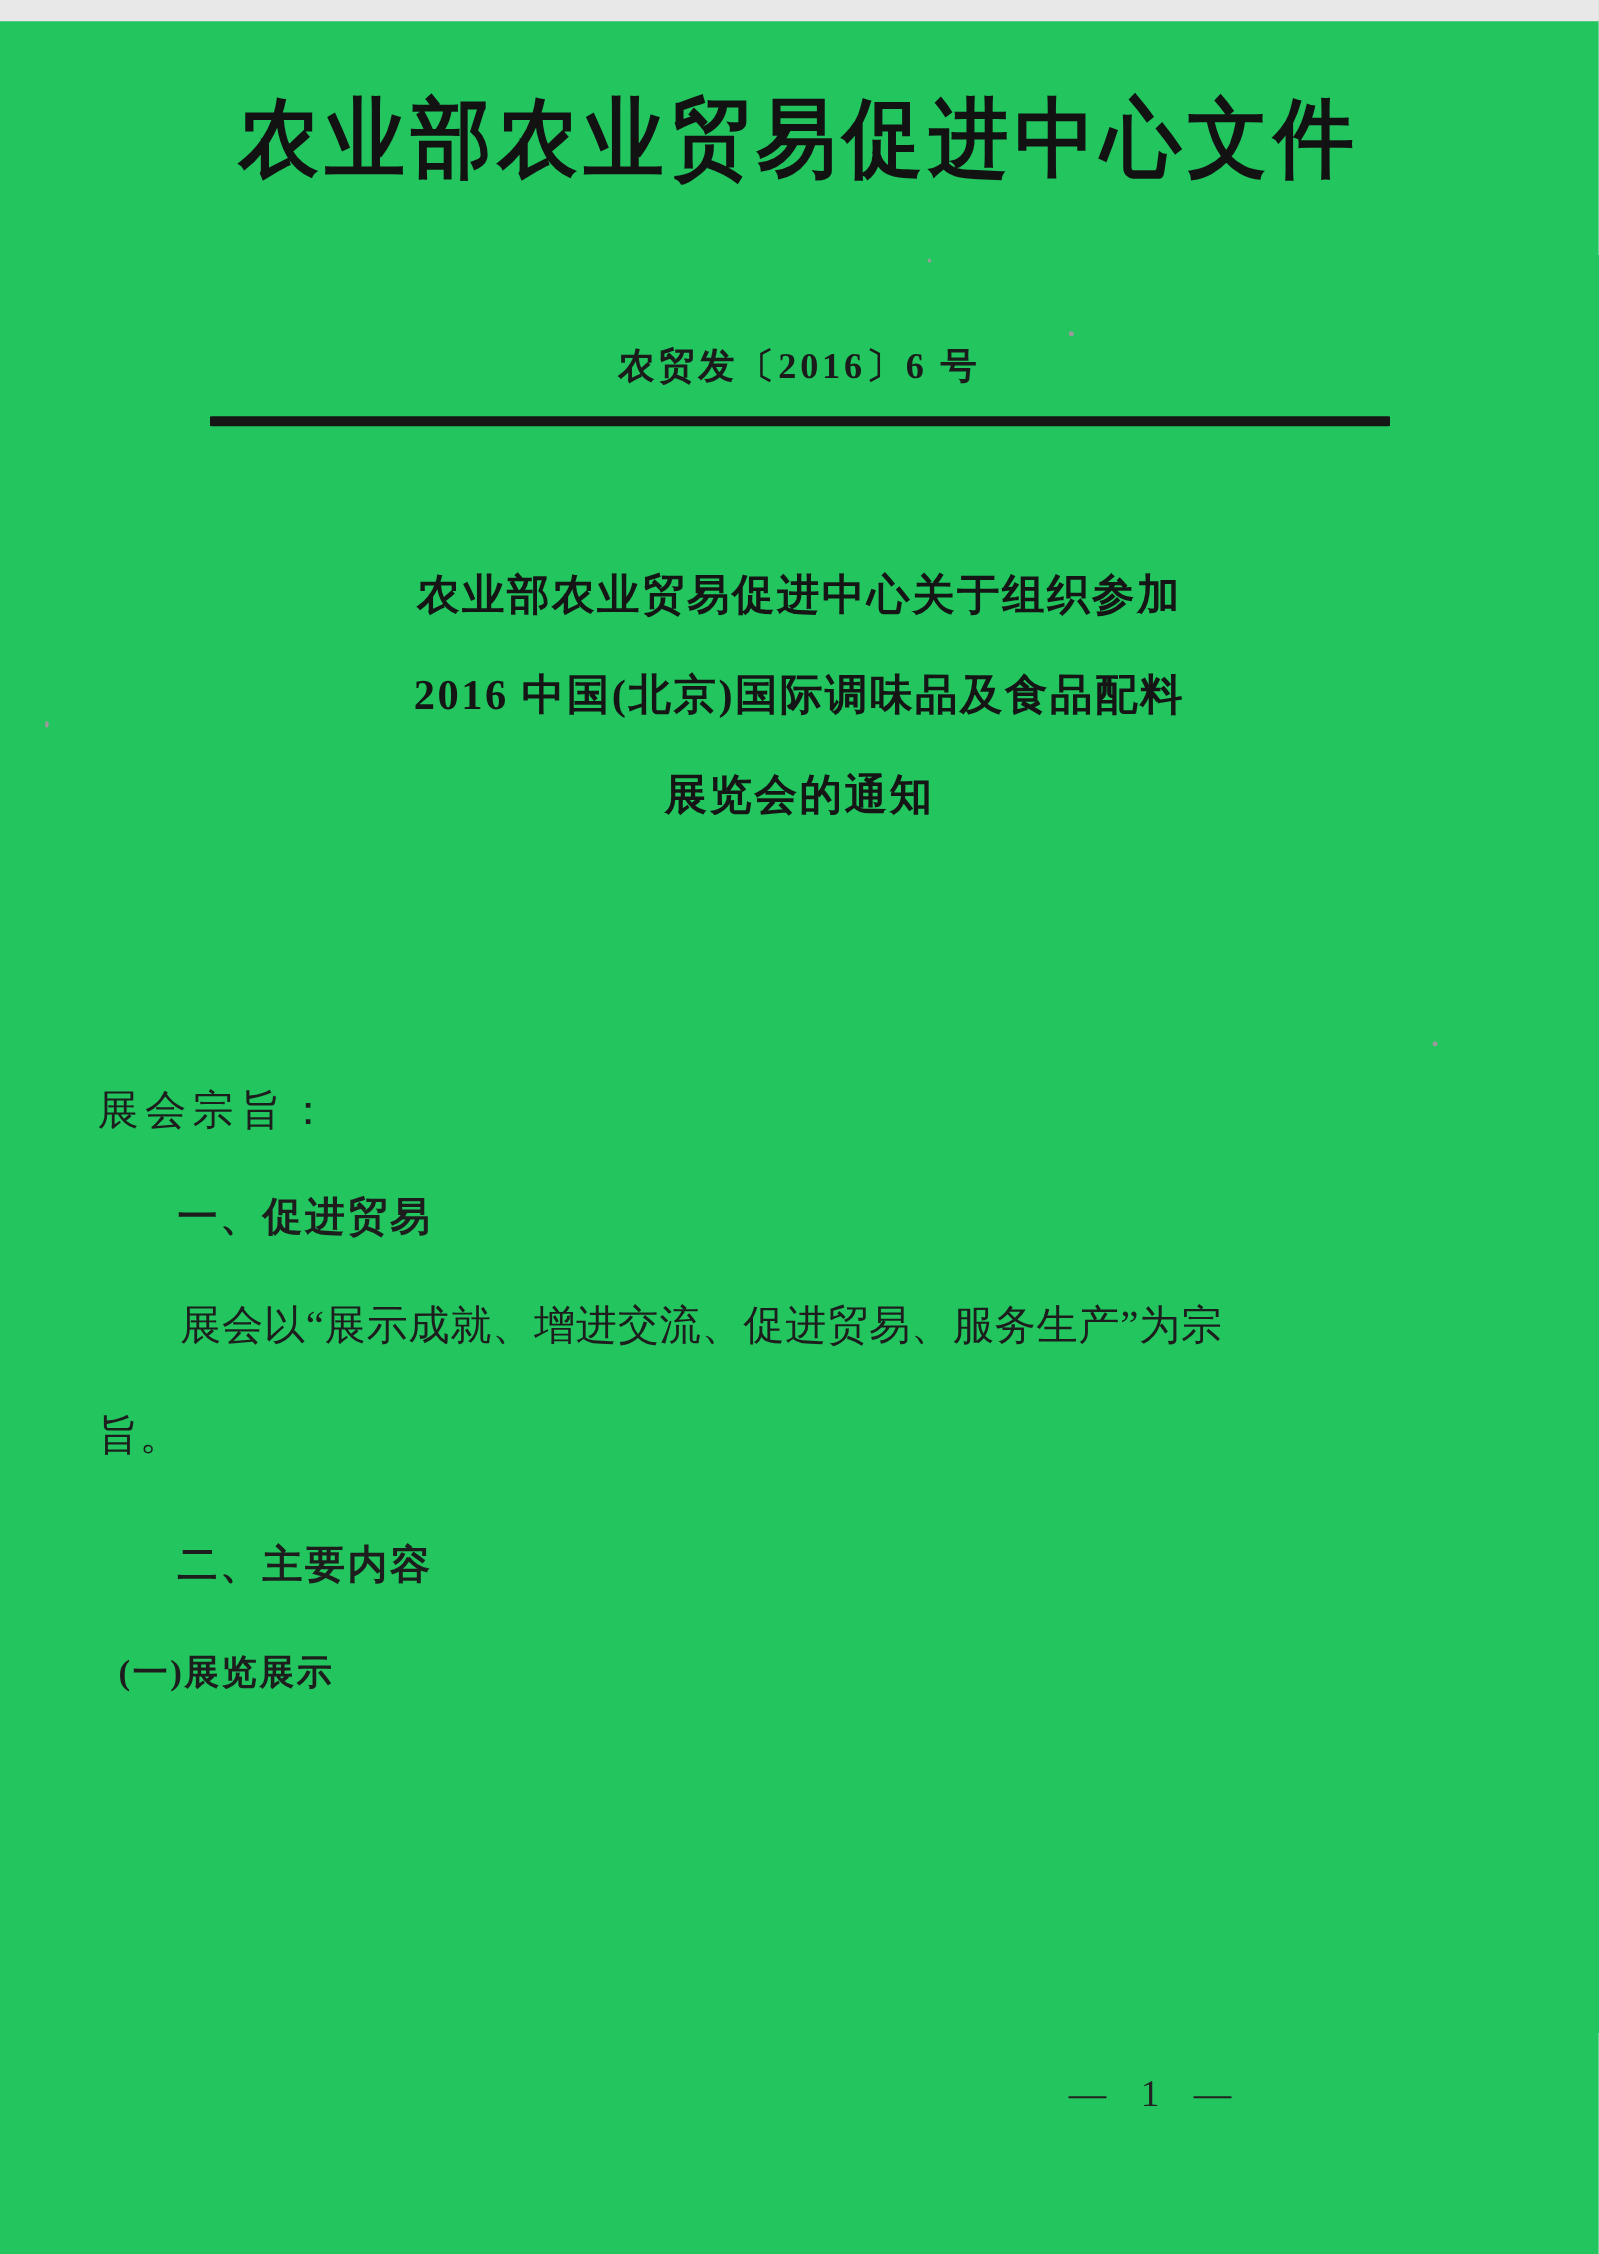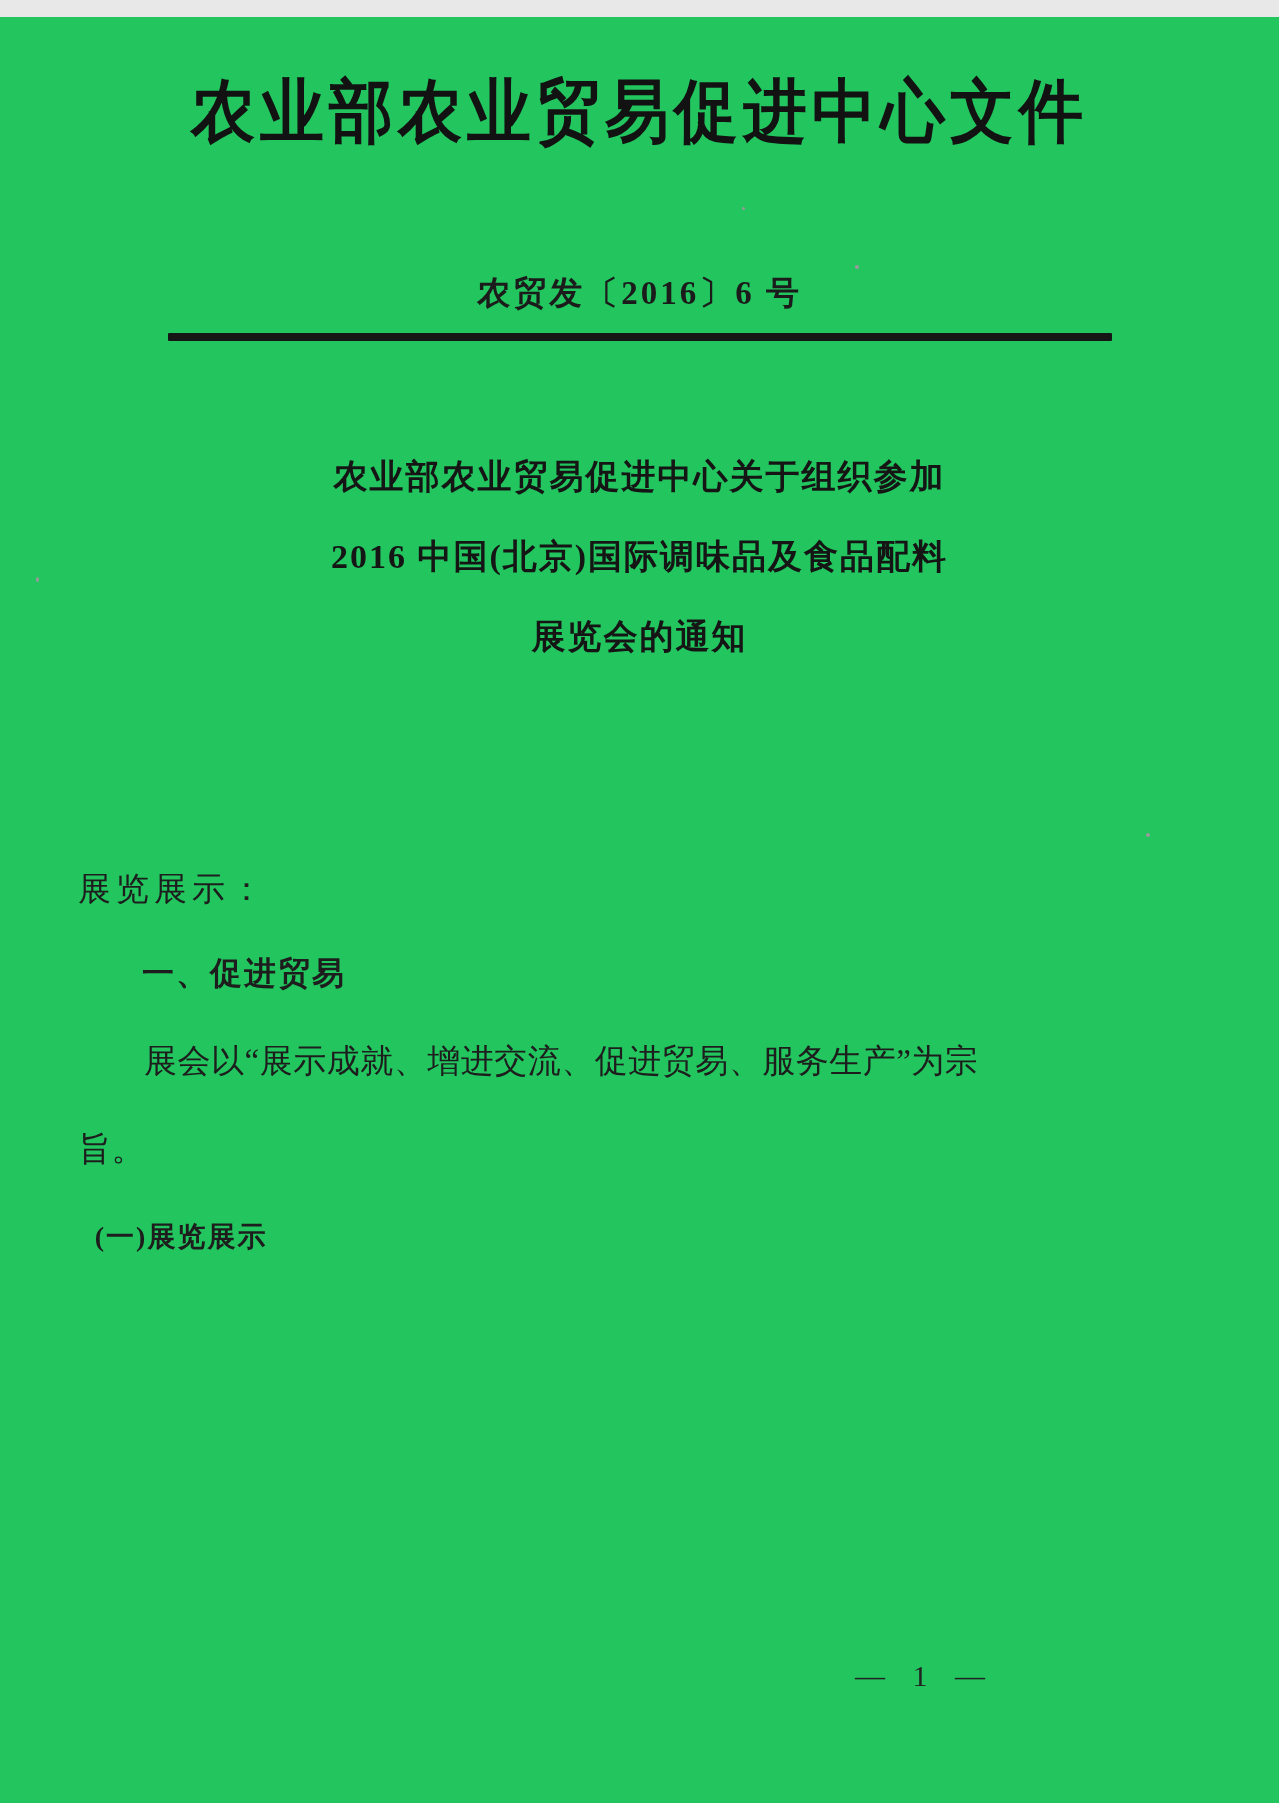--- a/index.html
+++ b/index.html
@@ -27,21 +27,21 @@
     line-height: 100px;
     color: #121212;
     transform: scaleY(1.08);
     transform-origin: top center;
     white-space: nowrap;
   }
   
   .docnum {
     margin-top: 118px;
     text-align: center;
-    font-size: 33px;
+    font-size: 29px;
     line-height: 40px;
     letter-spacing: 3px;
     font-weight: 600;
   }
   
   .rule {
     margin: 20px auto 0 auto;
     width: 944px;
     height: 8px;
     background: #161616;
@@ -129,27 +129,28 @@
   <div class="rule"></div>
 
   <div class="title">
     <div>农业部农业贸易促进中心关于组织参加</div>
     <div>2016 中国(北京)国际调味品及食品配料</div>
     <div>展览会的通知</div>
   </div>
 
   <div class="body">
 
-    <div class="salutation">展览展示：</div>
+    <div class="salutation">展会宗旨：</div>
 
 
     <div class="sec-heading">一、促进贸易</div>
 
     <div class="sec-text">展会以“展示成就、增进交流、促进贸易、服务生产”为宗旨。</div>
 
+    <div class="sec-heading">二、主要内容</div>
 
     <div class="sub-heading">(一)展览展示</div>
 
   </div>
 
   <div class="pagenum">— 1 —</div>
 
   <span class="speck s1"></span>
   <span class="speck s2"></span>
   <span class="speck s3"></span>

